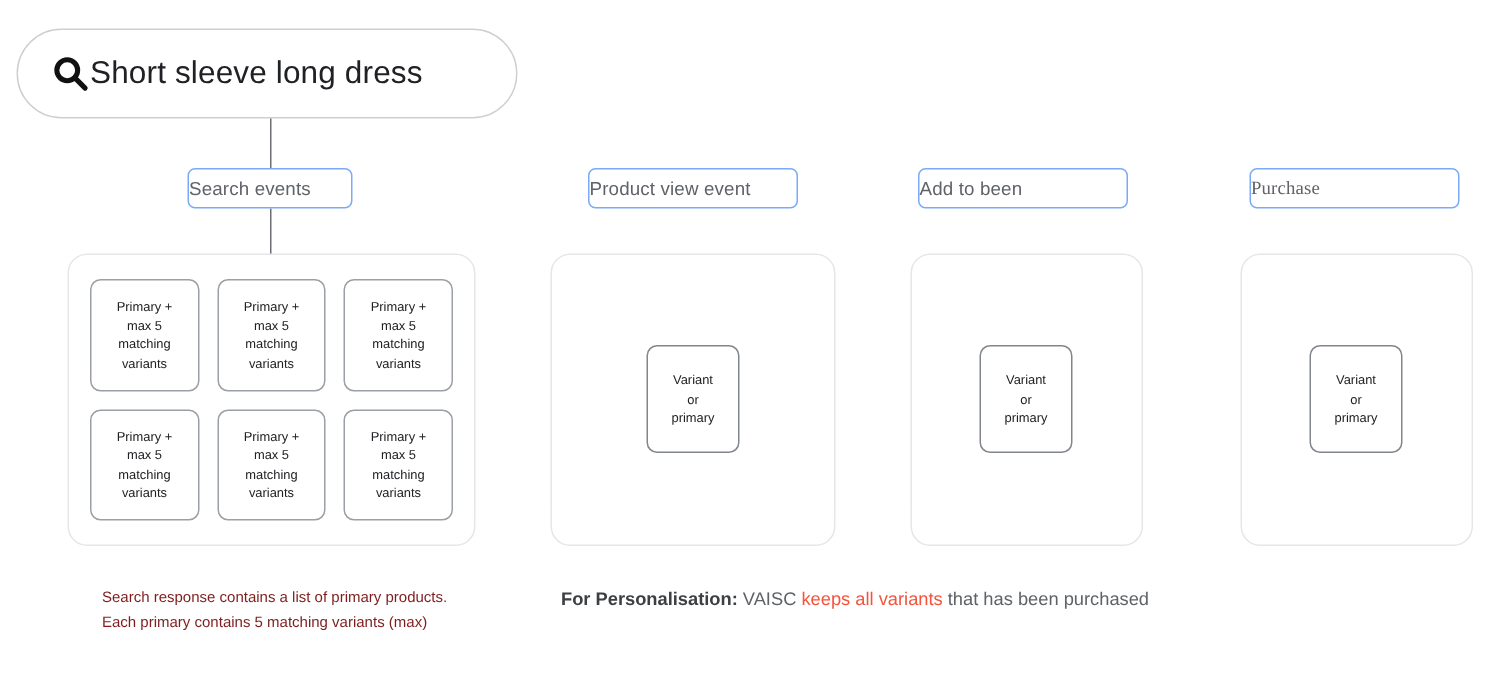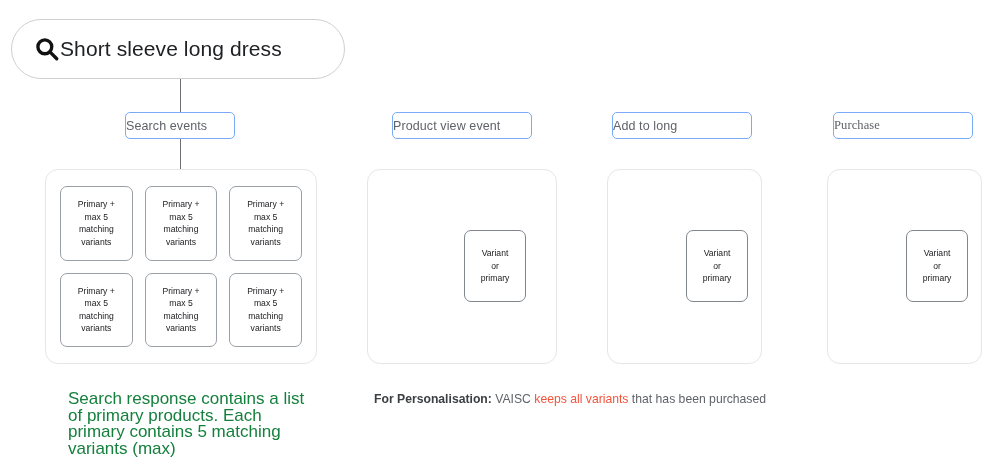--- a/index.html
+++ b/index.html
@@ -121,32 +121,31 @@
     border-radius: 7px;
     background: #ffffff;
     display: flex;
     align-items: center;
     justify-content: center;
     text-align: center;
     font-size: 8.6px;
     line-height: 1.5;
     color: #202124;
     white-space: pre-line;
-    margin-left: 33px;
   }
 
   
   .caption-left {
     position: absolute;
     left: 68px;
     top: 391px;
     width: 240px;
-    font-size: 17px;
+    font-size: 10px;
     line-height: 16.5px;
-    color: #15803d;
+    color: #7f1d1d;
   }
   .notes {
     position: absolute;
     left: 374px;
     top: 391px;
     width: 615px;
   }
   .note-line {
     font-size: 12.2px;
     line-height: 16.5px;
@@ -180,21 +179,21 @@
 
   <div class="vline" style="left:180px; top:139px; height:31px;"></div>
 
   <div class="stage-pill" style="left:125px; top:112px; width:110px;">
     <span>Search events</span>
   </div>
   <div class="stage-pill" style="left:392px; top:112px; width:140px;">
     <span>Product view event</span>
   </div>
   <div class="stage-pill" style="left:612px; top:112px; width:140px;">
-    <span>Add to long</span>
+    <span>Add to been</span>
   </div>
   <div class="stage-pill" style="left:833px; top:112px; width:140px;font-family:Liberation Serif, serif;">
     <span>Purchase</span>
   </div>
 
   <div class="panel" style="left:45px; top:169px; width:272px; height:195px;"></div>
   <div class="panel" style="left:367px; top:169px; width:190px; height:195px;"></div>
   <div class="panel" style="left:607px; top:169px; width:155px; height:195px;"></div>
   <div class="panel" style="left:827px; top:169px; width:155px; height:195px;"></div>
 

